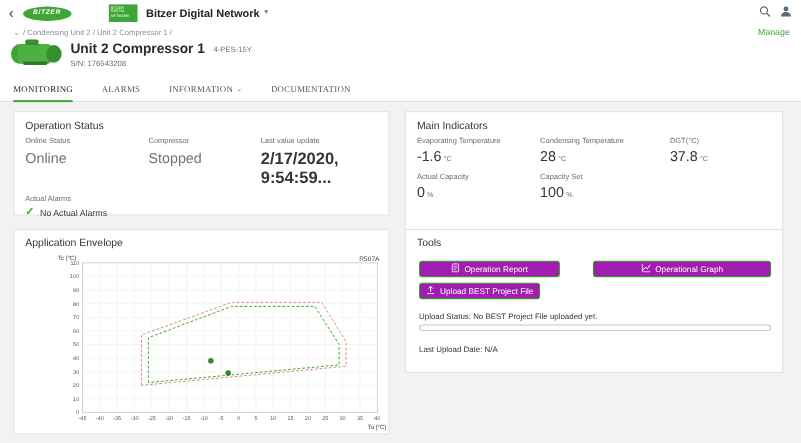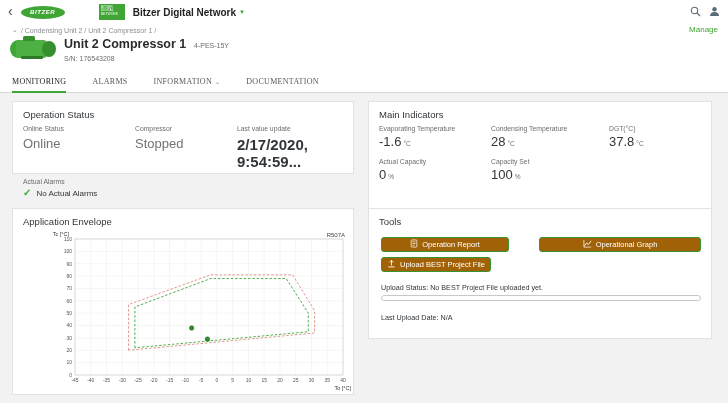--- a/index.html
+++ b/index.html
@@ -33,39 +33,39 @@
   .tab { font-size:8px; letter-spacing:.3px; color:#55595c; line-height:20px;
     cursor:pointer; display:flex; align-items:center; gap:3px; }
   .tab.active { color:#222; border-bottom:2px solid #3fa535; margin-bottom:-1px; }
   .tab .dd { font-size:6px; color:#777; }
 
   
   .content { position:absolute; left:0; top:93px; width:728px; height:310px; background:#f2f2f2; }
   .card { position:absolute; background:#fff; border:1px solid #e2e2e2; }
   .card-title { padding:7px 10px 3px; font-size:9.5px; color:#32363a; }
 
-  #card-op { left:12px; top:101px; width:342px; height:73px; }
+  #card-op { left:12px; top:101px; width:342px; height:95px; }
   #card-mi { left:368px; top:101px; width:344px; height:121px; }
   #card-env { left:12px; top:208px; width:342px; height:187px; }
   #card-tools { left:368px; top:208px; width:344px; height:131px; }
 
   .os-grid { display:grid; grid-template-columns:112px 102px 1fr; padding:2px 10px 0; }
   .fld-label { font-size:6.8px; color:#6a6d70; }
   .fld-value-green { font-size:13px; color:#737373; margin-top:4px; }
   .fld-value-date { font-size:15px; font-weight:bold; color:#32363a; margin-top:4px; }
   .alarm-block { padding:8px 10px 0; }
   .alarm-row { display:flex; align-items:center; gap:5px; margin-top:3px; }
   .check { color:#3fa535; font-size:10px; font-weight:bold; line-height:10px; }
   .alarm-text { font-size:8px; color:#32363a; }
 
   .mi-grid { display:grid; grid-template-columns:112px 118px 1fr; row-gap:9px; padding:2px 10px 0; }
   .mi-value { font-size:13px; color:#32363a; margin-top:2px; }
   .mi-unit { font-size:6.5px; color:#6a6d70; margin-left:2px; }
 
-  .btn { position:absolute; height:15px; border-radius:3px; background:#a16207;
+  .btn { position:absolute; height:15px; border-radius:3px; background:#a21caf;
     border:1px solid #37942e; color:#fff; font-size:7.5px; display:flex;
     align-items:center; justify-content:center; gap:4px; cursor:pointer; }
   #btn-report { left:12px; top:28px; width:128px; }
   #btn-graph  { right:10px; top:28px; width:162px; }
   #btn-upload { left:12px; top:48px; width:110px; }
   .upload-status { position:absolute; left:12px; top:74px; font-size:7.2px; color:#32363a; }
   .progress { position:absolute; left:12px; top:86px; width:320px; height:6px;
     border:1px solid #c8c8c8; border-radius:3px; background:#fff; }
   .last-upload { position:absolute; left:12px; top:104px; font-size:7.2px; color:#32363a; }
 

